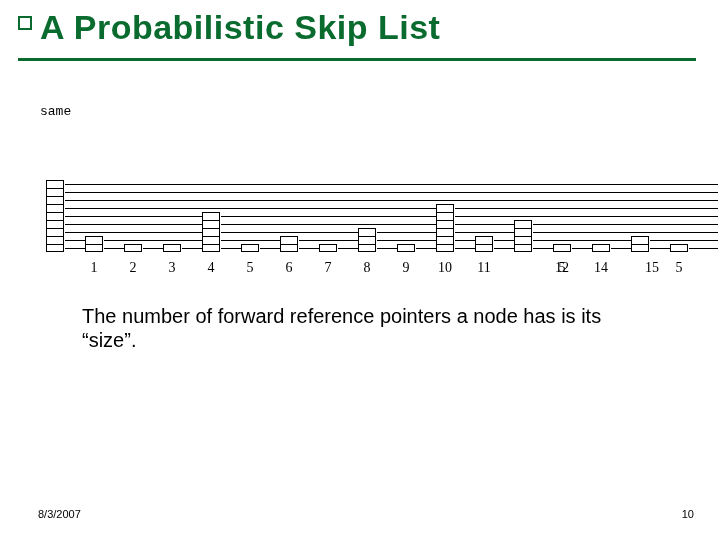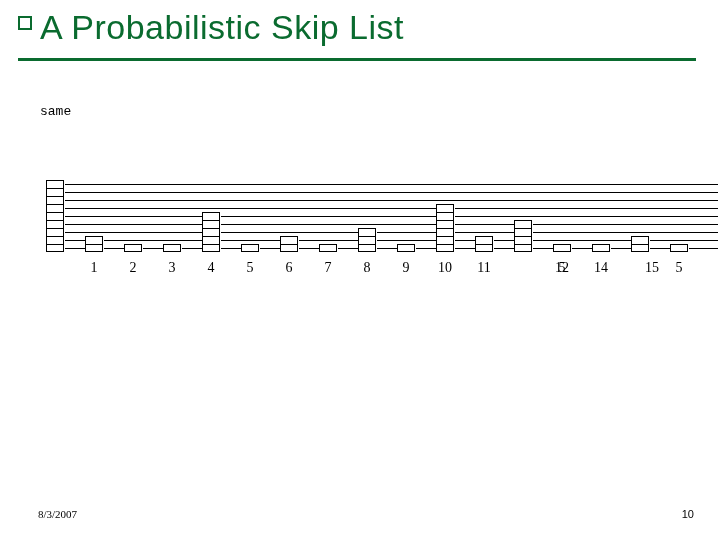--- a/index.html
+++ b/index.html
@@ -24,20 +24,21 @@
     width: 14px;
     height: 14px;
     border: 2px solid;
   }
   .title {
     position: absolute;
     left: 40px;
     top: 8px;
     font-size: 34px;
     letter-spacing: 0.5px;
+    font-weight: bold;
   }
   .title-underline {
     position: absolute;
     left: 18px;
     right: 24px;
     top: 58px;
     height: 3px;
   }
   .diagram {
     position: absolute;
@@ -101,21 +102,20 @@
     line-height: 1.2;
   }
   .para1 { top: 304px; }
   .para2 { top: 368px; }
   .footer-date {
     position: absolute;
     left: 38px;
     bottom: 20px;
     font-size: 11px;
     color: #000;
-    font-family: Liberation Serif, serif;
   }
   .footer-center {
     position: absolute;
     left: 0;
     right: 0;
     bottom: 20px;
     text-align: center;
     font-size: 11px;
     color: #000;
   }
@@ -315,16 +315,17 @@
         <div class="num-label" style="left: 393px;">10</div>
         <div class="num-label" style="left: 432px;">11</div>
         <div class="num-label" style="left: 471px; margin-left: 39px;">12</div>
         <div class="num-label" style="left: 510px;">5</div>
         <div class="num-label" style="left: 549px; text-align: center;">14</div>
         <div class="num-label" style="left: 588px; margin-left: 12px;">15</div>
         <div class="num-label" style="left: 627px;">5</div>
       </div>
   </div>
 
+  <div class="para para1">The number of forward reference pointers a node has is its “size”.</div>
 
   <div class="footer-date">8/3/2007</div>
   <div class="footer-page">10</div>
 </div>
 
 </body></html>

